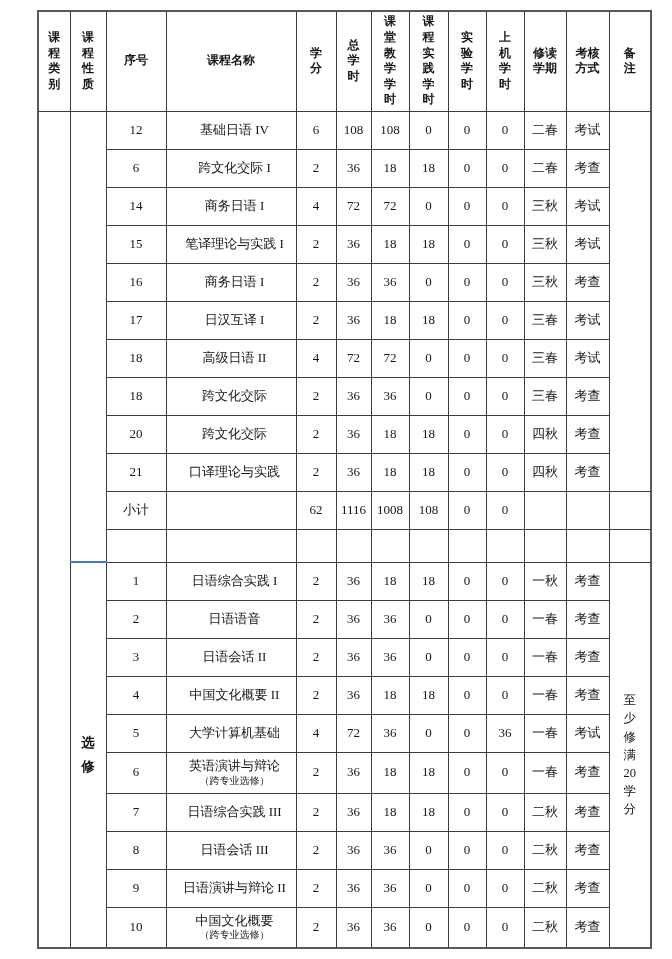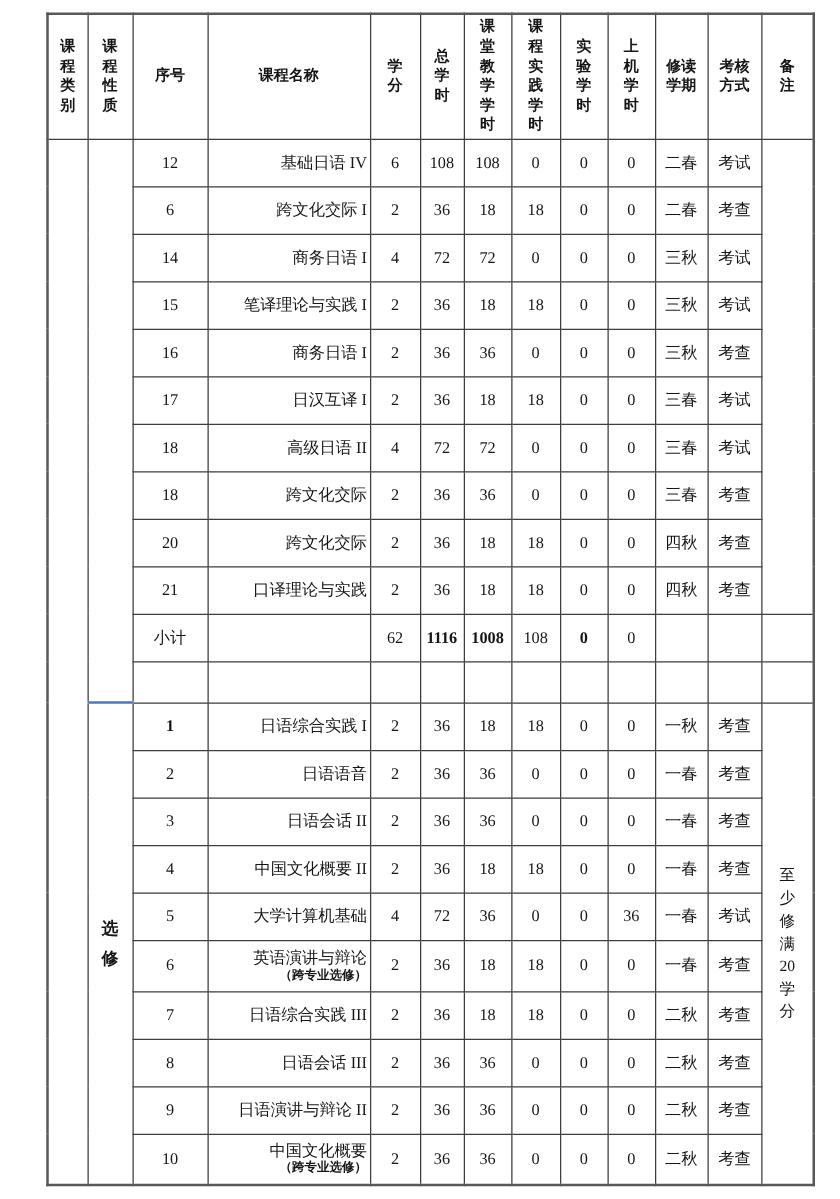--- a/index.html
+++ b/index.html
@@ -19,23 +19,23 @@
     text-align: center; vertical-align: middle;
     overflow: hidden;
   }
   thead tr { height: 100px; }
   thead th { font-weight: bold; font-size: 12px; line-height: 1.3; padding: 0 1px; }
   tbody tr { height: 38px; }
   tbody td { font-size: 13px; line-height: 1.3; }
   tr.r-empty { height: 33px; }
   tr.r-note { height: 41px; }
   .vert, .pairs { white-space: pre-line; }
-  td.name { text-align: right; padding-left: 9px; }
-  .note { display: block; font-size: 10px; line-height: 1.25; font-weight: bold; }
-  .b, td.b { font-weight: bold; }
+  td.name { text-align: center; padding-left: 9px; }
+  .note { display: block; font-size: 10px; line-height: 1.25; }
+  .b, td.b { font-weight: normal; }
   td.nature-top { border-bottom: 2.5px solid #4a7abe; }
   td.nature-elective .vert { font-weight: bold; font-size: 13.5px; line-height: 1.8; }
   td.remarks-note .vert { font-size: 12.5px; line-height: 1.45; }
 </style>
 </head>
 <body>
 
 <div class="page">
   <table class="curriculum">
     <colgroup>

